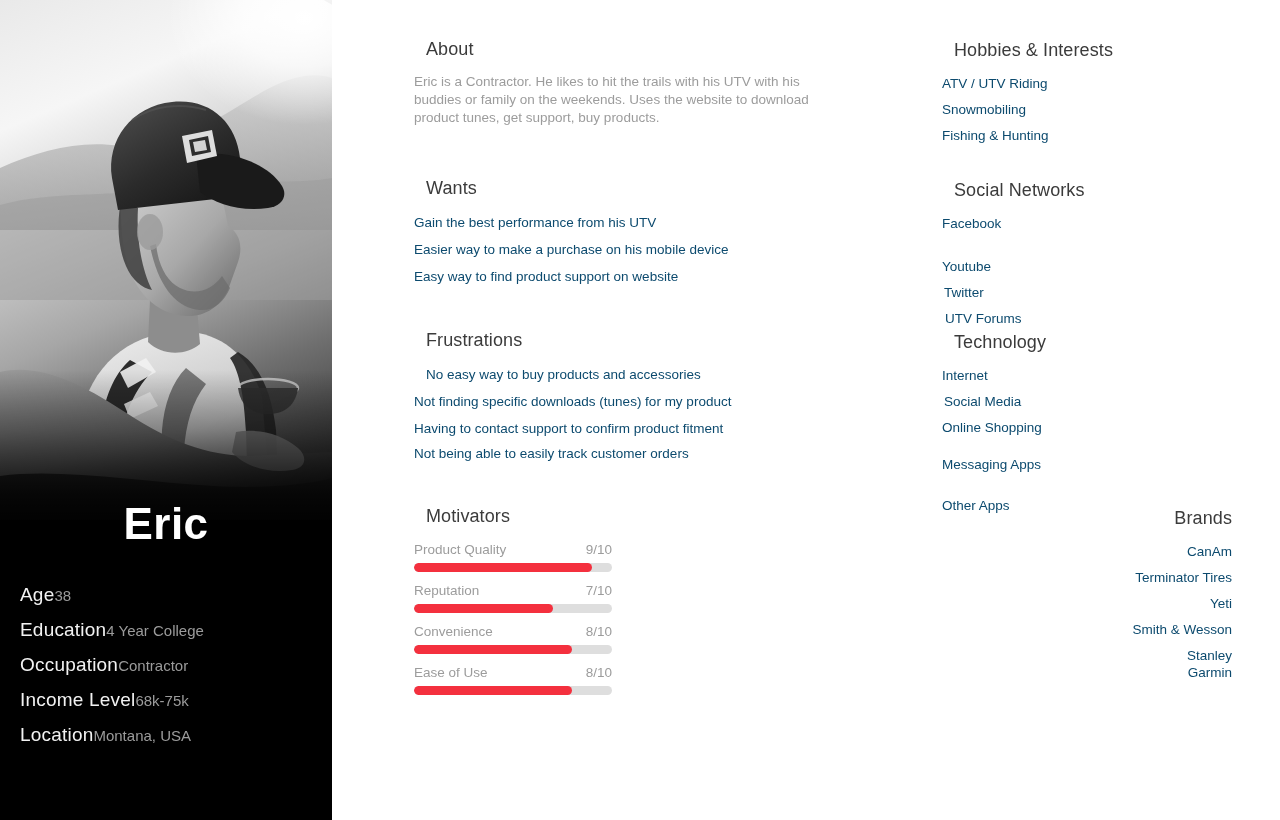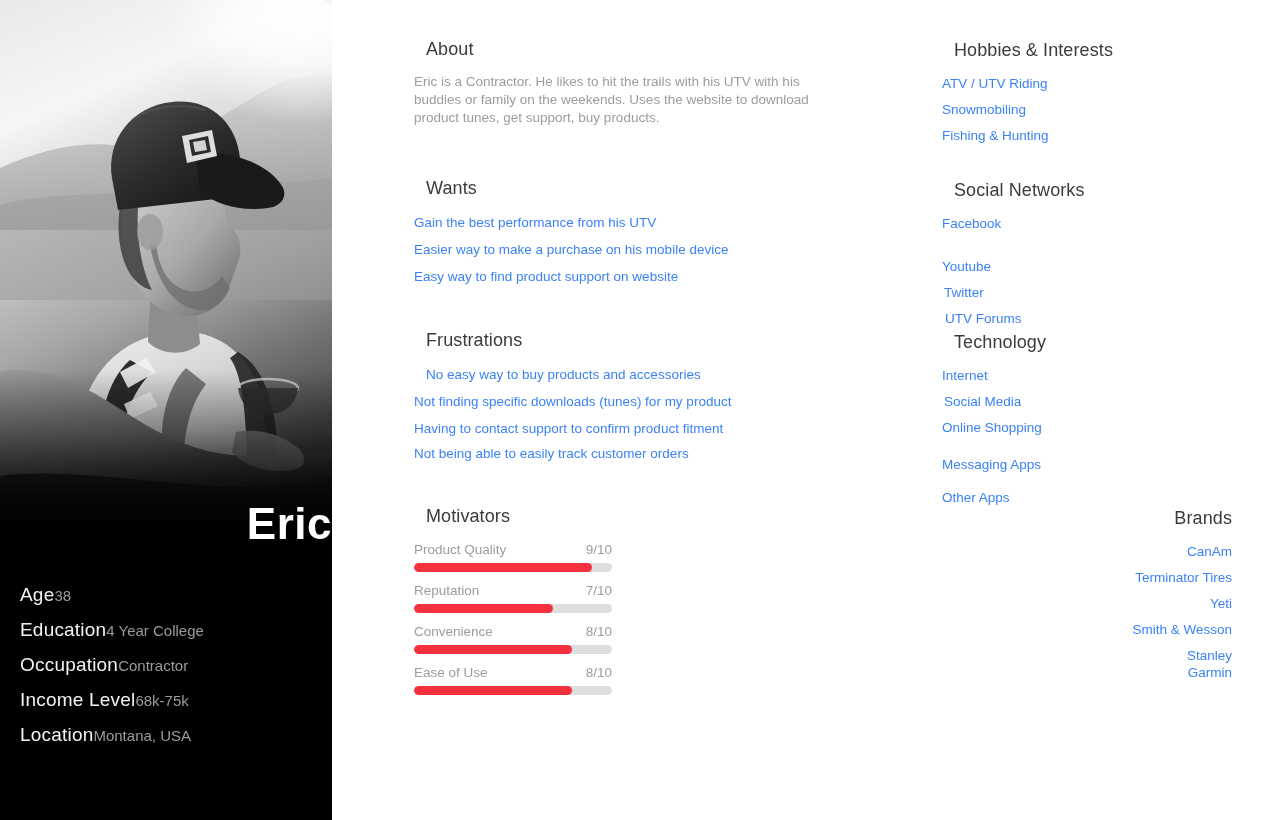--- a/index.html
+++ b/index.html
@@ -55,21 +55,21 @@
         rgba(0,0,0,0.82) 66%,
         rgba(0,0,0,1) 100%);
     pointer-events: none;
   }
 
   .persona-name {
     position: absolute;
     top: 502px;
     left: 0;
     width: 332px;
-    text-align: right;
+    text-align: center;
     color: #ffffff;
     font-size: 44px;
     font-weight: bold;
     letter-spacing: 0.5px;
     line-height: 1;
   }
 
   .demographics {
     position: absolute;
     top: 584px;
@@ -128,21 +128,21 @@
 
   .body-text {
     color: #9c9c9c;
     font-size: 13.5px;
     line-height: 18px;
   }
 
   .bullet-list { list-style: none; }
 
   .bullet-list li {
-    color: #3b82f6;
+    color: #0c4a6e;
     font-size: 13.5px;
     line-height: 17px;
     white-space: nowrap;
   }
 
   
   .motivator { position: relative; }
 
   .motivator-head {
     display: flex;
@@ -427,21 +427,21 @@
           <li style="padding-left:3px;">UTV Forums</li>
         </ul>
       </section>
 
       <section class="section" style="top:329px; left:0; width:290px;">
         <h2 class="section-title title-22">Technology</h2>
         <ul class="bullet-list" style="margin-top:12px;">
           <li style="margin-bottom:9px;">Internet</li>
           <li style="margin-bottom:9px; padding-left:2px;">Social Media</li>
           <li style="margin-bottom:20px;">Online Shopping</li>
-          <li style="margin-bottom:16px;">Messaging Apps</li>
+          <li style="margin-bottom:24px;">Messaging Apps</li>
           <li>Other Apps</li>
         </ul>
       </section>
 
       <section class="section" style="top:505px; left:0; width:290px;text-align:right;">
         <h2 class="section-title title-22">Brands</h2>
         <ul class="bullet-list" style="margin-top:12px;">
           <li style="margin-bottom:9px;">CanAm</li>
           <li style="margin-bottom:9px;">Terminator Tires</li>
           <li style="margin-bottom:9px;">Yeti</li>

